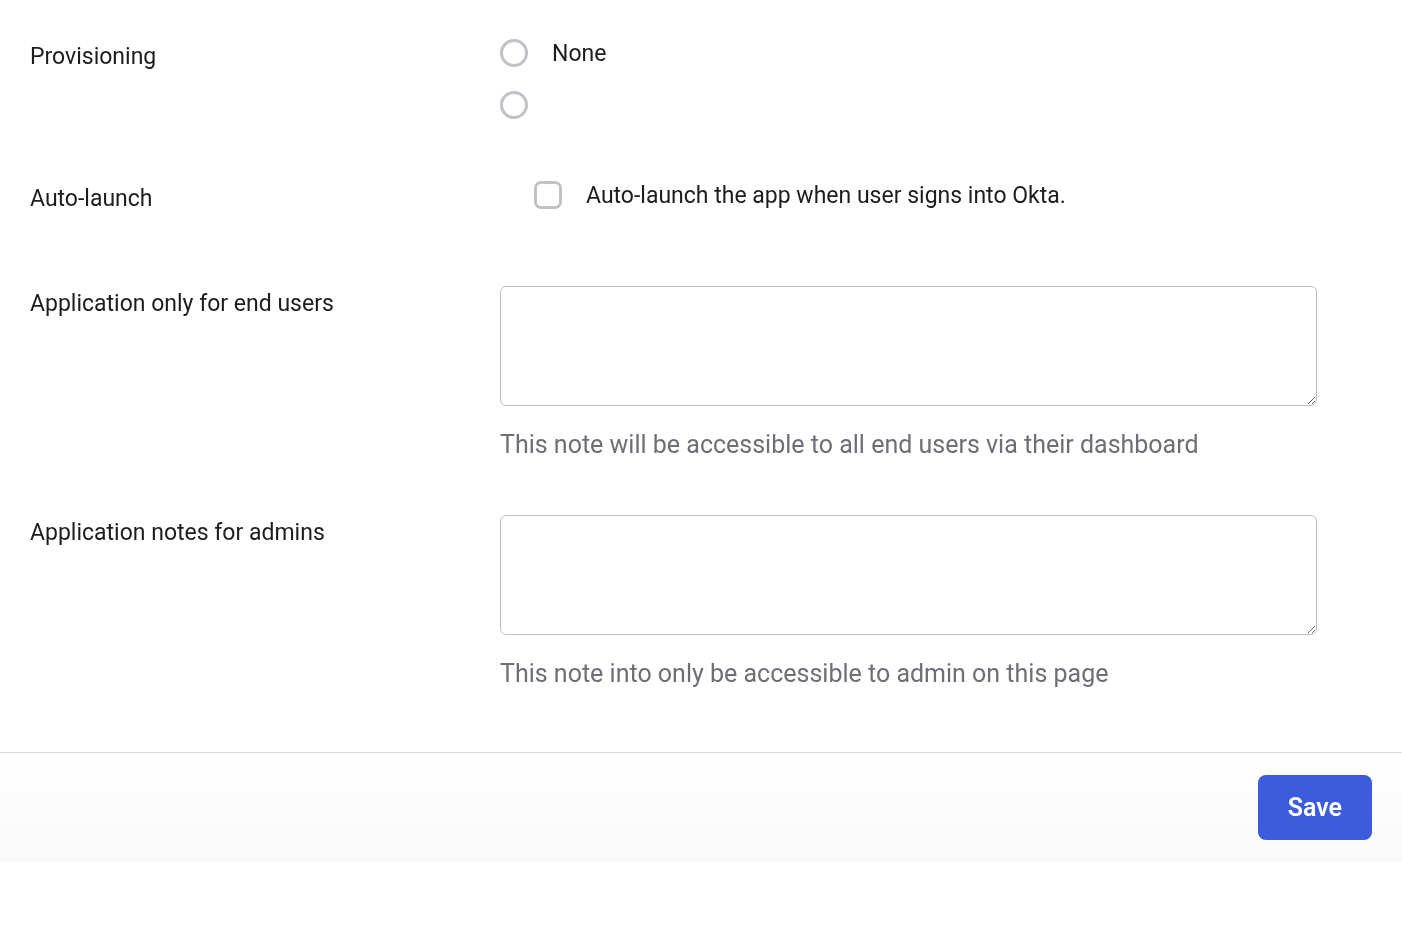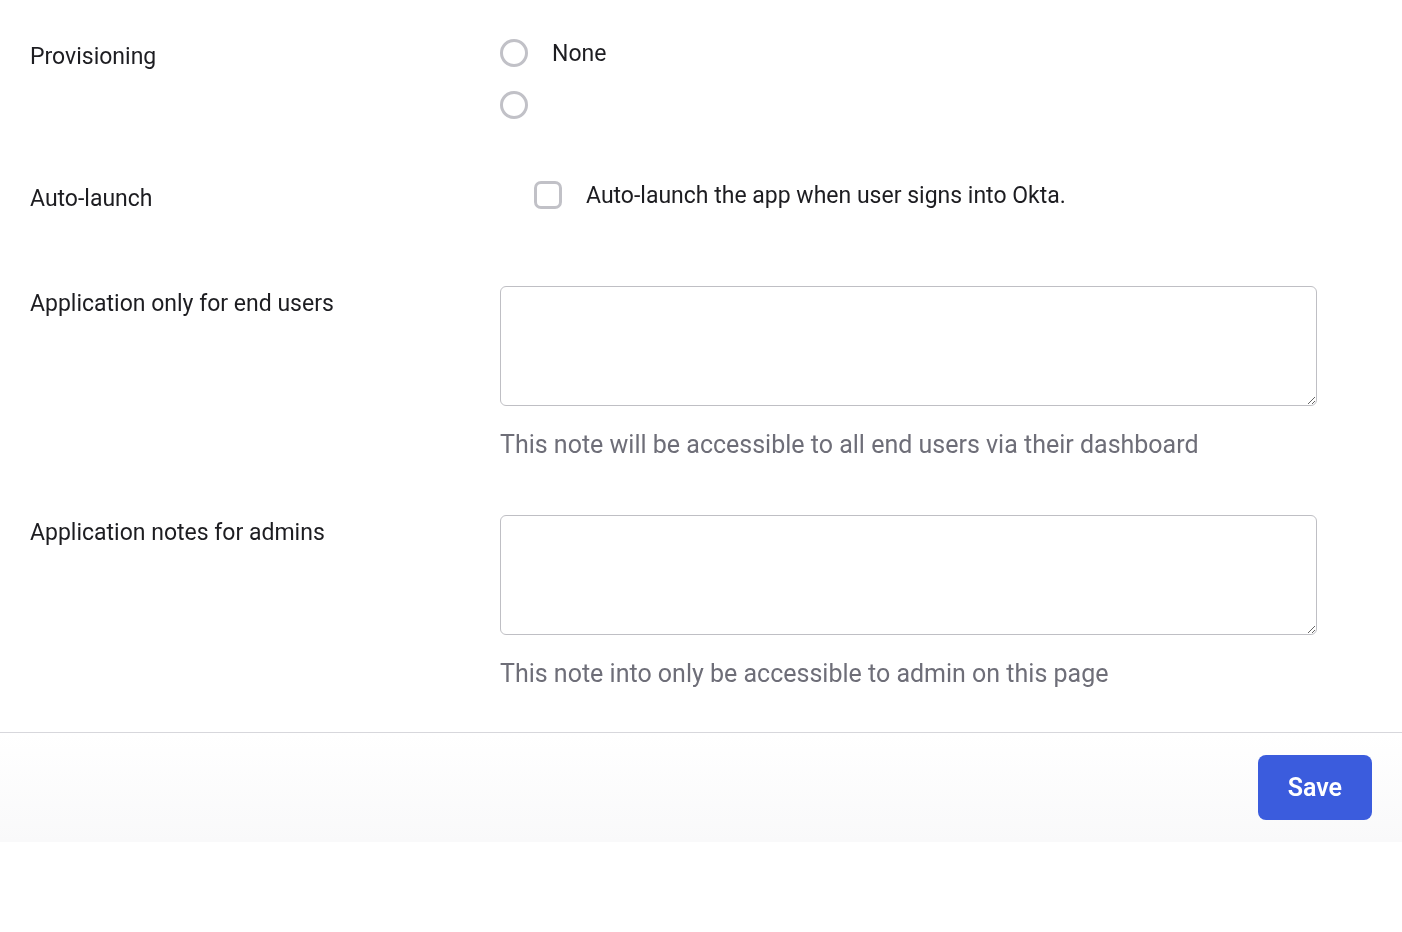--- a/index.html
+++ b/index.html
@@ -23,21 +23,21 @@
       margin-bottom: 62px;
     }
     .form-row.autolaunch-row {
       margin-bottom: 74px;
       gap: 34px;
     }
     .form-row.notes-row {
       margin-bottom: 56px;
     }
     .form-row:last-of-type {
-      margin-bottom: 44px;
+      margin-bottom: 64px;
     }
     .row-label {
       flex: 0 0 470px;
       color: #1d1d21;
       font-weight: 400;
       padding-top: 4px;
     }
     .row-control {
       flex: 1;
     }

